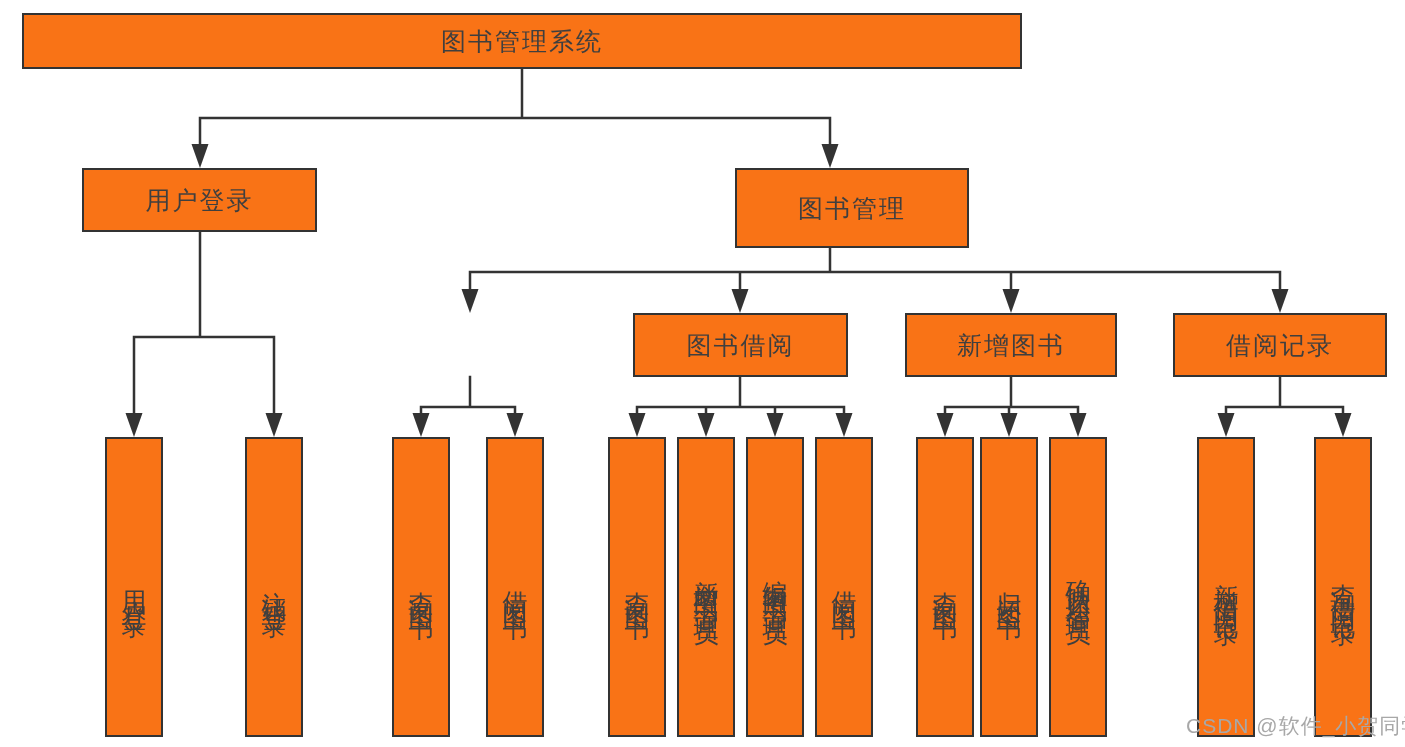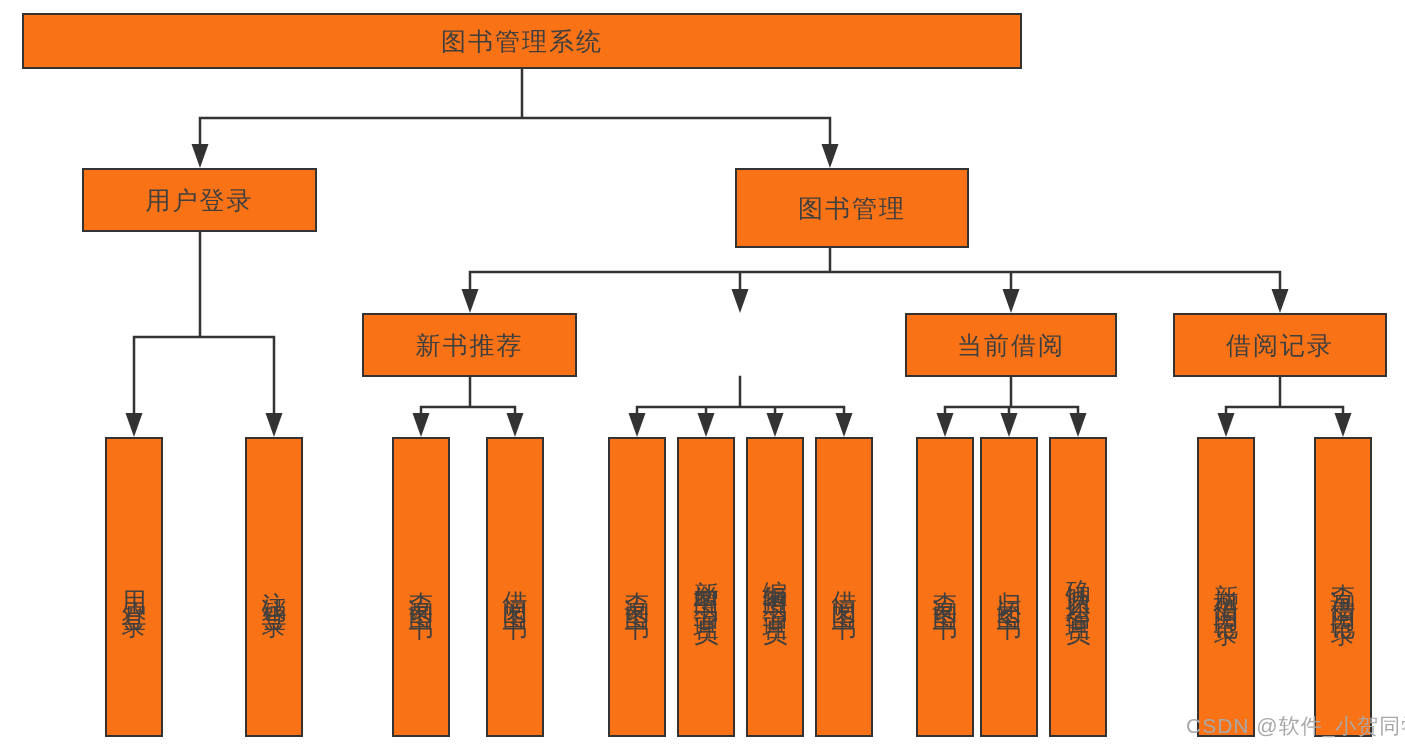--- a/index.html
+++ b/index.html
@@ -110,25 +110,25 @@
     <span class="hlabel">图书管理系统</span>
   </div>
 
   <div class="box" style="left:82px;top:168px;width:235px;height:64px">
     <span class="hlabel">用户登录</span>
   </div>
   <div class="box" style="left:735px;top:168px;width:234px;height:80px">
     <span class="hlabel">图书管理</span>
   </div>
 
-  <div class="box" style="left:362px;top:313px;width:215px;height:64px">
-    <span class="hlabel">新书推荐</span>
+  <div class="box" style="left:633px;top:313px;width:215px;height:64px">
+    <span class="hlabel">图书借阅</span>
   </div>
   <div class="box" style="left:905px;top:313px;width:212px;height:64px">
-    <span class="hlabel">当前借阅</span>
+    <span class="hlabel">新增图书</span>
   </div>
   <div class="box" style="left:1173px;top:313px;width:214px;height:64px">
     <span class="hlabel">借阅记录</span>
   </div>
 
   <div class="box leaf" style="left:105px;top:437px;width:58px;height:300px">
     <span class="vlabel">用户登录</span>
   </div>
   <div class="box leaf" style="left:245px;top:437px;width:58px;height:300px">
     <span class="vlabel">注销登录</span>

